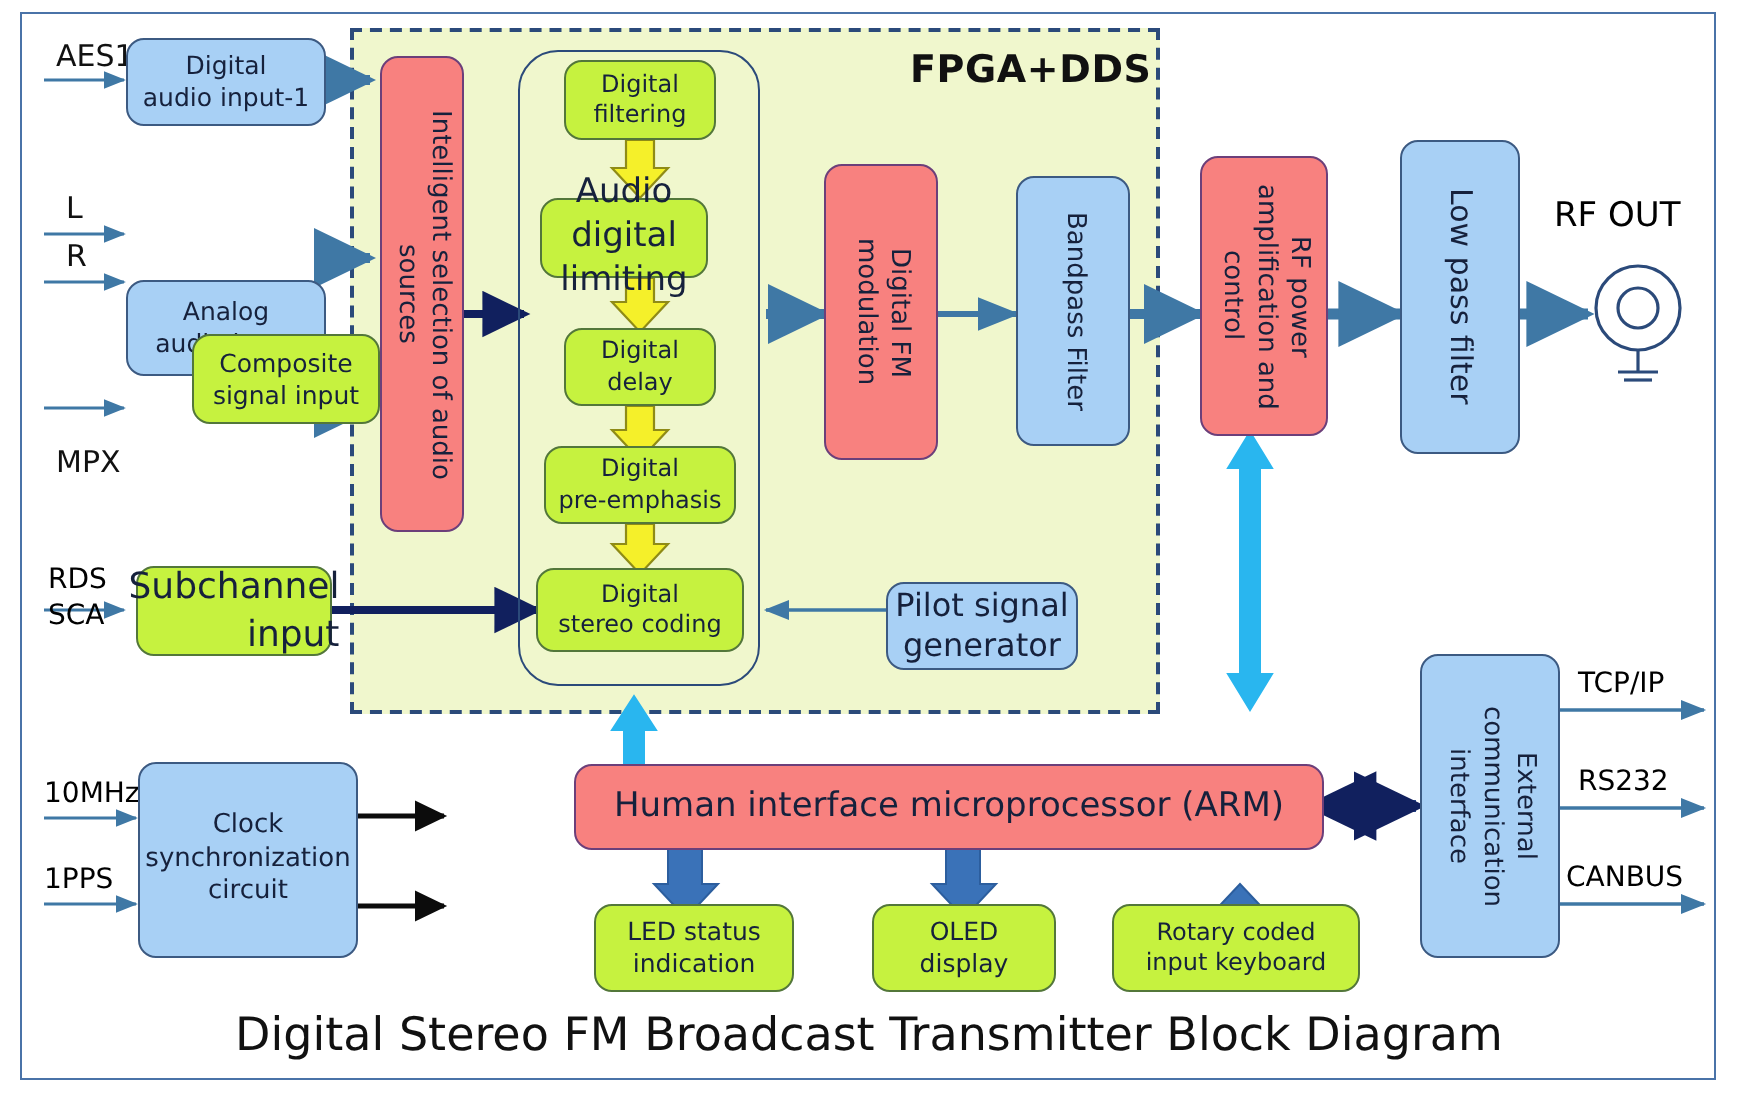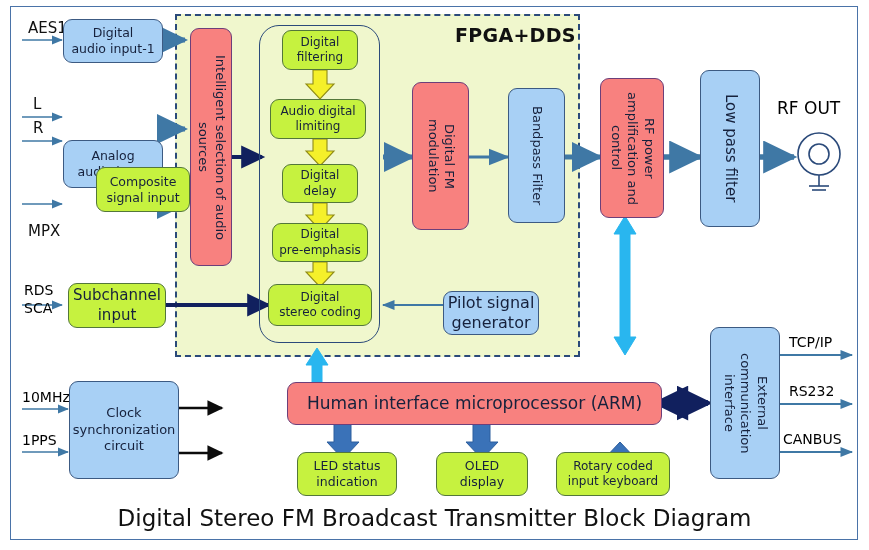--- a/index.html
+++ b/index.html
@@ -177,32 +177,32 @@
     <span>Analog<br>audio input</span>
   </div>
 
   <div class="lbl" style="left:28px;top:182px;font-size:15px;margin-top:40px;">MPX</div>
   <div class="box green" style="left:68px;top:167px;width:94px;height:45px;font-size:12.5px;margin-left:28px;">
     <span>Composite<br>signal input</span>
   </div>
 
   <div class="lbl cy" style="left:24px;top:282px;font-size:14px;">RDS</div>
   <div class="lbl cy" style="left:24px;top:300px;font-size:14px;">SCA</div>
-  <div class="box green" style="left:68px;top:283px;width:98px;height:45px;font-size:15px;">
+  <div class="box green" style="left:68px;top:283px;width:98px;height:45px;font-size:18px;text-align:right;">
     <span>Subchannel<br>input</span>
   </div>
 
   <div class="box red vert" style="left:190px;top:28px;width:42px;height:238px;font-size:13px;">
     <span>Intelligent selection of audio sources</span>
   </div>
 
   <div class="box green" style="left:282px;top:30px;width:76px;height:40px;font-size:12px;">
     <span>Digital<br>filtering</span>
   </div>
-  <div class="box green" style="left:270px;top:99px;width:96px;height:40px;font-size:12px;">
+  <div class="box green" style="left:270px;top:99px;width:84px;height:40px;font-size:17px;">
     <span>Audio digital<br>limiting</span>
   </div>
   <div class="box green" style="left:282px;top:164px;width:76px;height:39px;font-size:12px;">
     <span>Digital<br>delay</span>
   </div>
   <div class="box green" style="left:272px;top:223px;width:96px;height:39px;font-size:12px;">
     <span>Digital<br>pre-emphasis</span>
   </div>
   <div class="box green" style="left:268px;top:284px;width:104px;height:42px;font-size:12px;">
     <span>Digital<br>stereo coding</span>
@@ -244,21 +244,21 @@
   <div class="box red" style="left:287px;top:382px;width:375px;height:43px;font-size:17px;">
     <span>Human interface microprocessor (ARM)</span>
   </div>
 
   <div class="box green" style="left:436px;top:452px;width:92px;height:44px;font-size:12.5px;">
     <span>OLED<br>display</span>
   </div>
   <div class="box green" style="left:297px;top:452px;width:100px;height:44px;font-size:12.5px;">
     <span>LED status<br>indication</span>
   </div>
-  <div class="box green" style="left:556px;top:452px;width:114px;height:44px;font-size:12px;">
+  <div class="box green" style="left:556px;top:452px;width:124px;height:44px;font-size:12px;">
     <span>Rotary coded<br>input keyboard</span>
   </div>
 
   <div class="box blue vert" style="left:710px;top:327px;width:70px;height:152px;font-size:13px;">
     <span>External communication interface</span>
   </div>
   <div class="lbl cy" style="left:789px;top:334px;font-size:14px;">TCP/IP</div>
   <div class="lbl cy" style="left:789px;top:383px;font-size:14px;">RS232</div>
   <div class="lbl cy" style="left:783px;top:431px;font-size:14px;">CANBUS</div>
 

